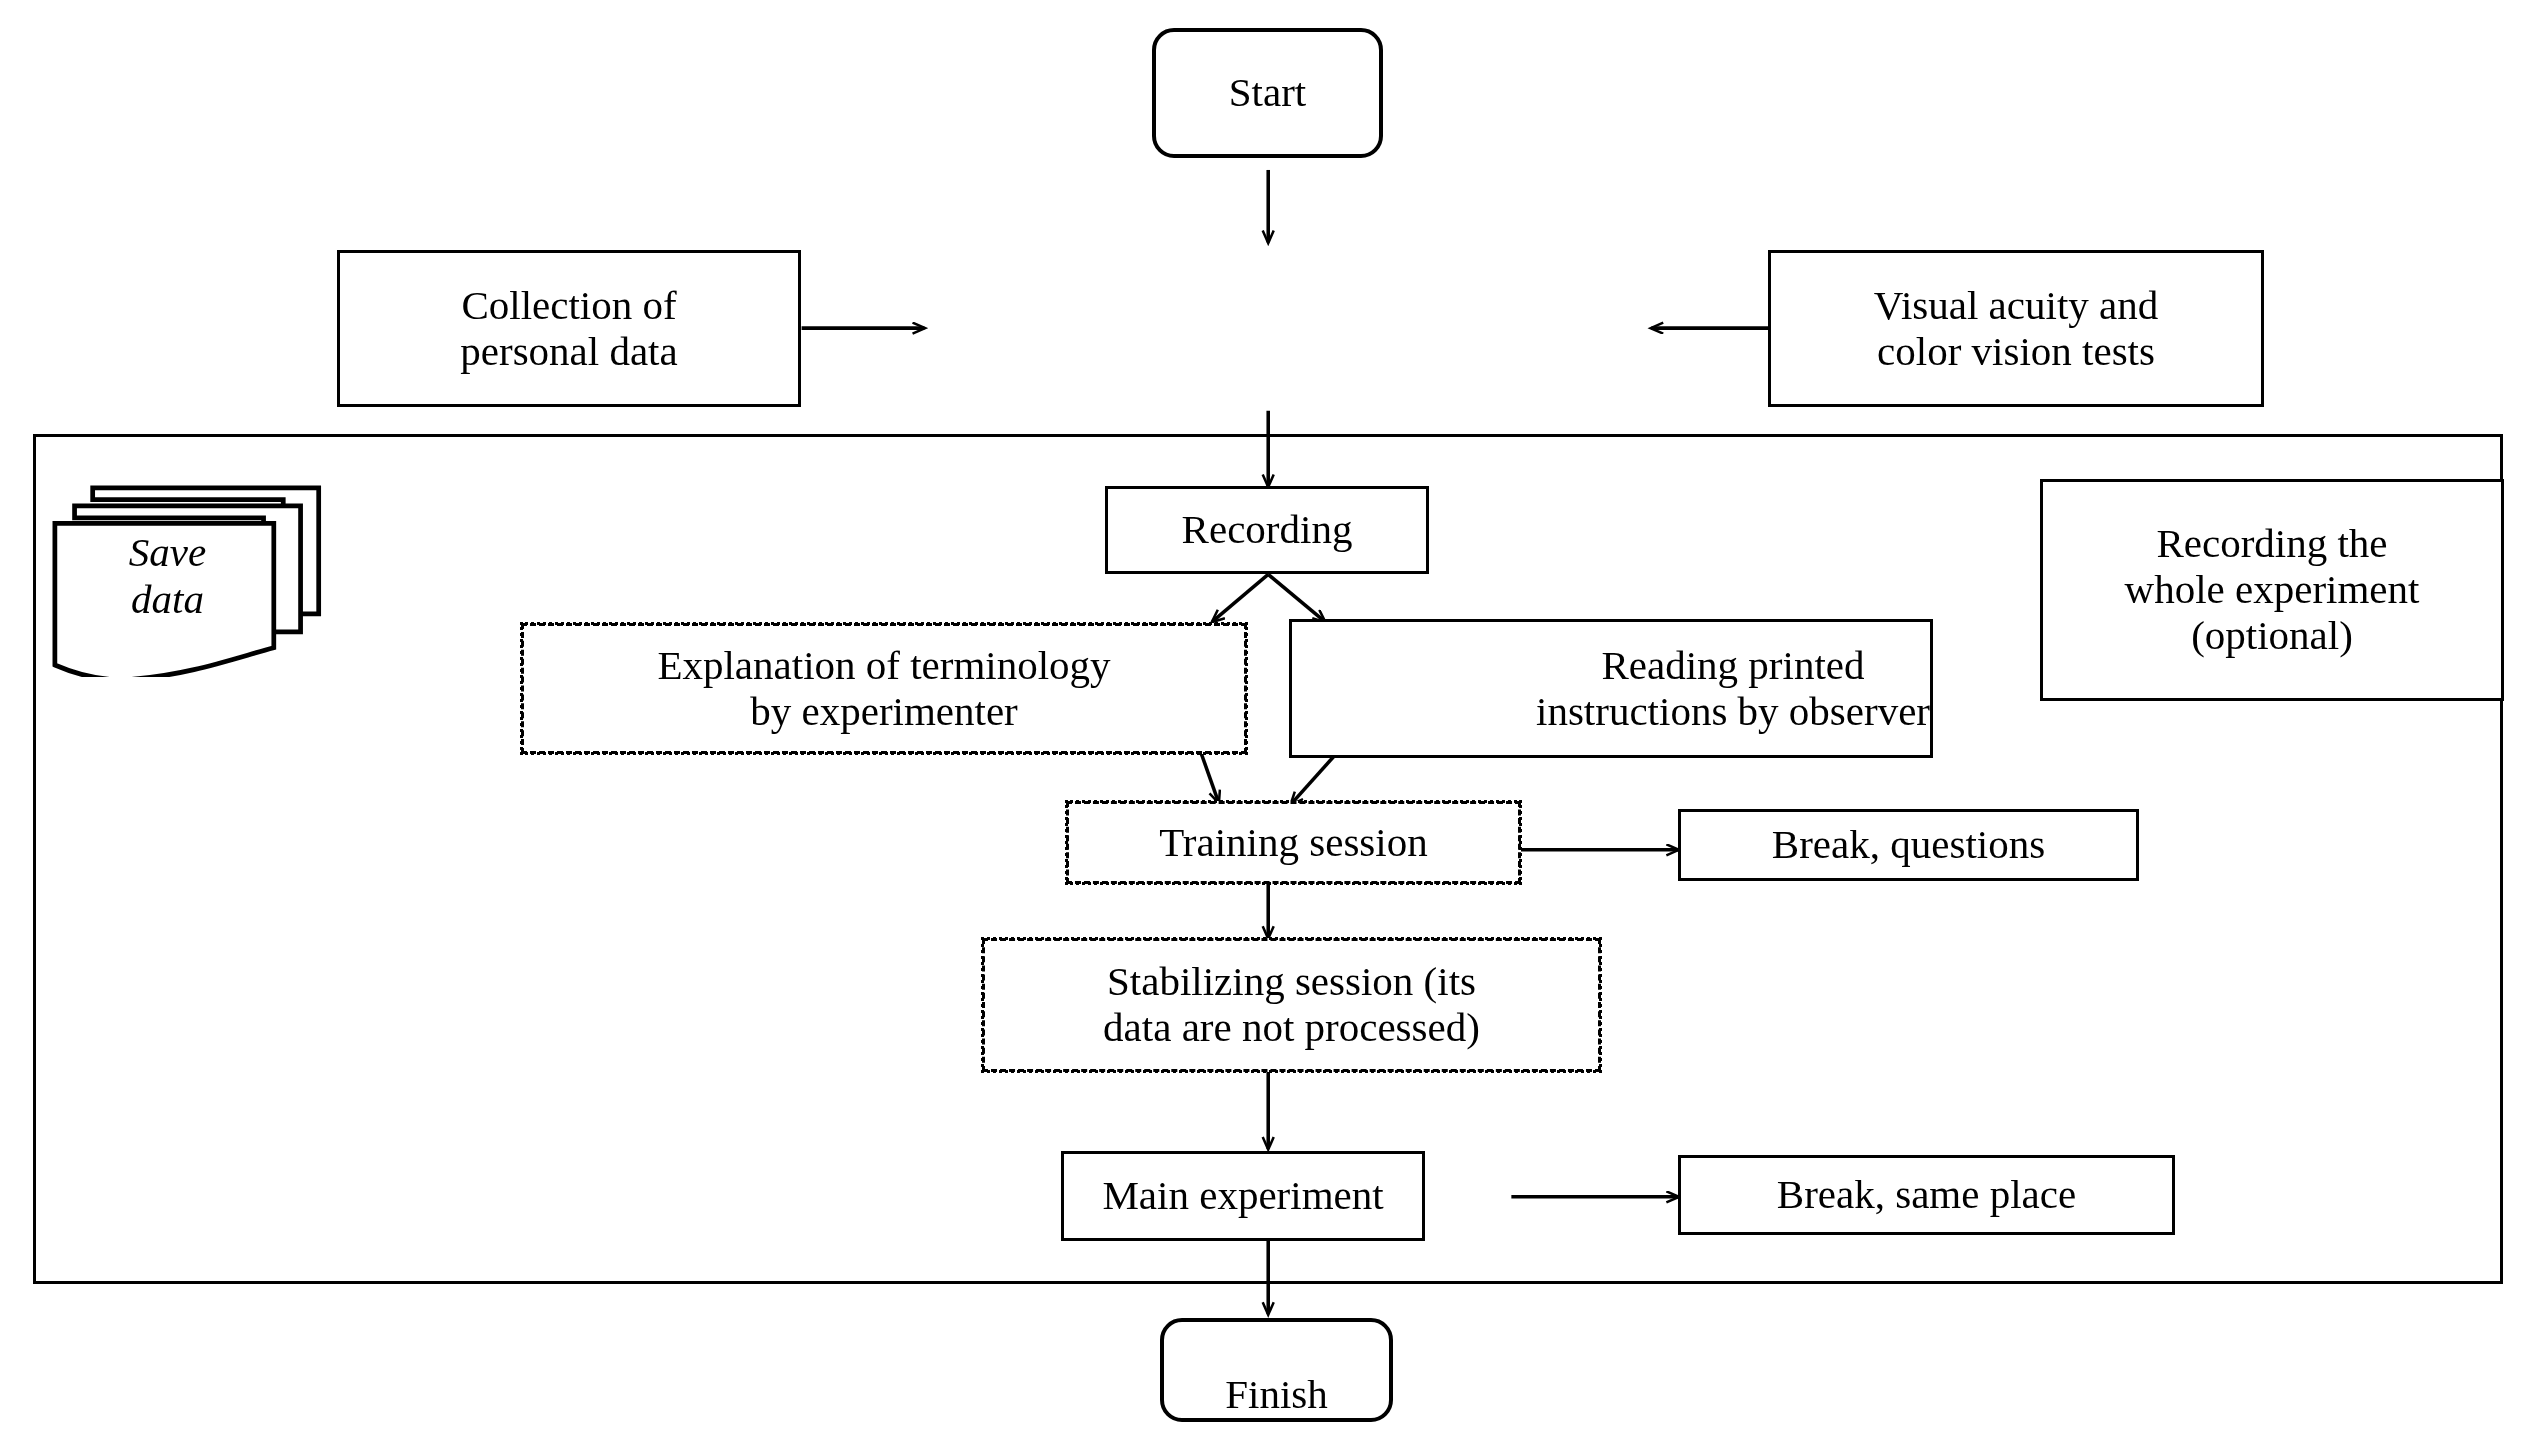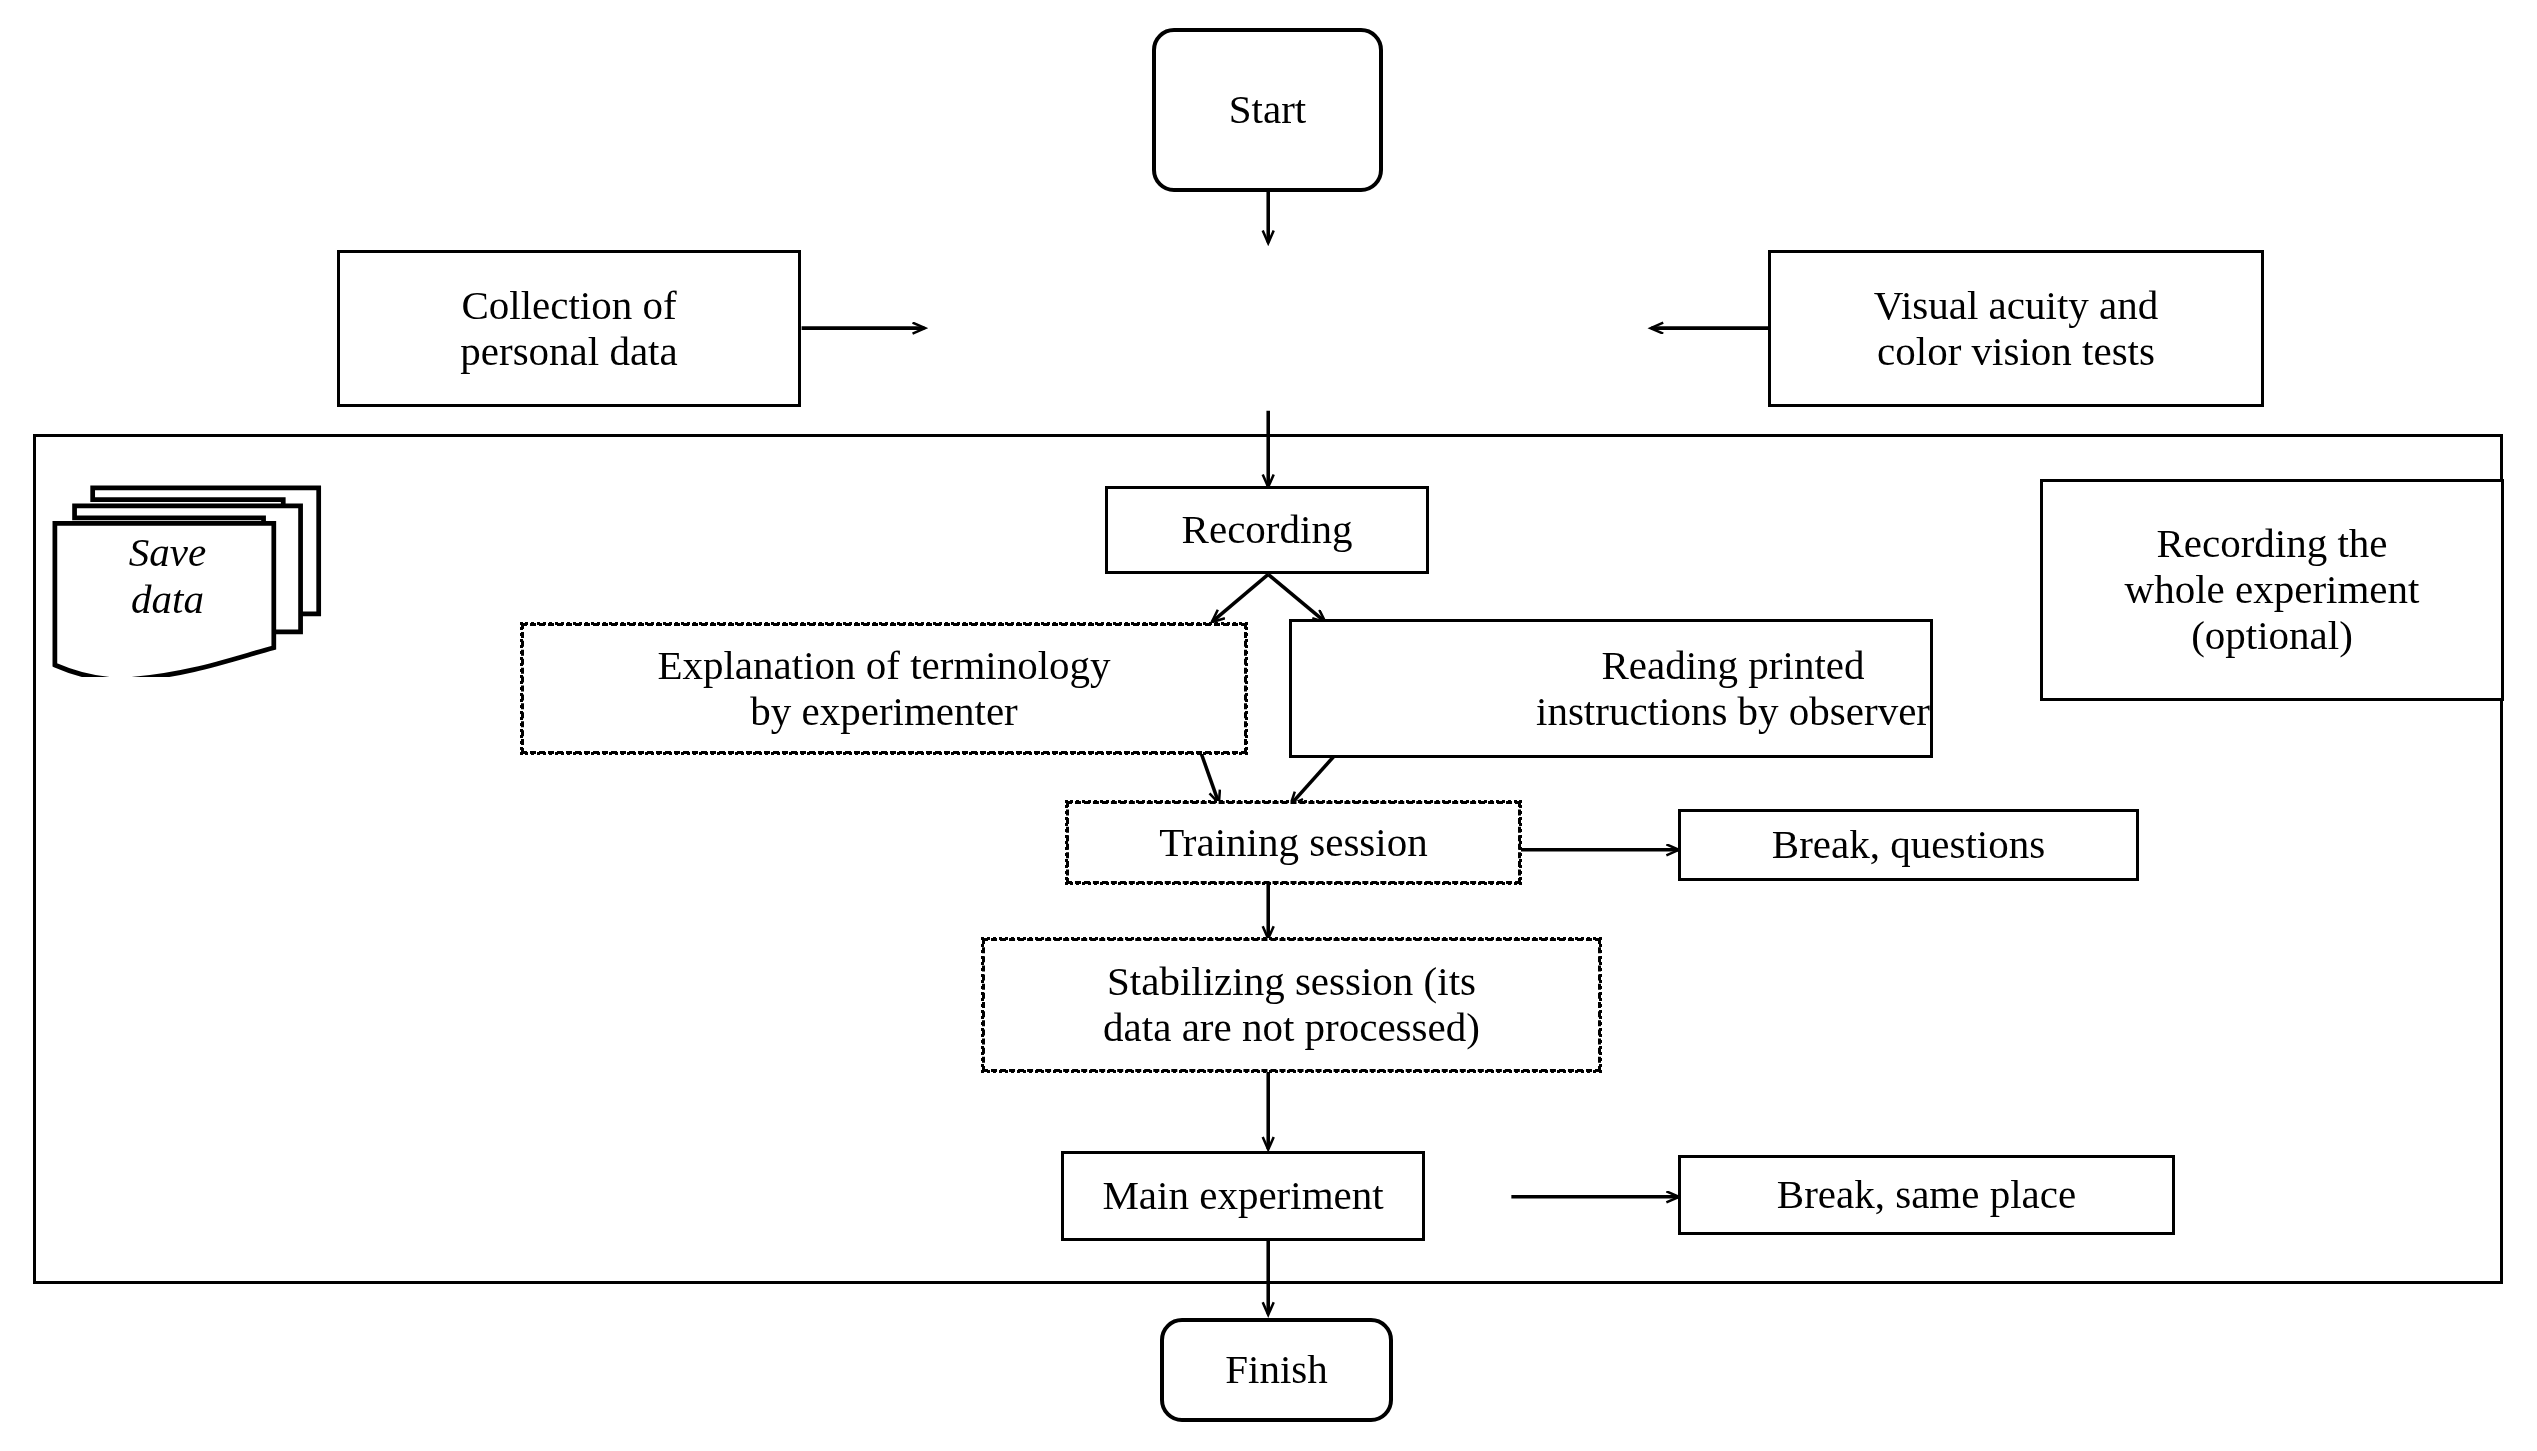--- a/index.html
+++ b/index.html
@@ -121,21 +121,21 @@
         <path d="M35,48 L322,48 L322,208 L275,208 L275,63 L35,63 Z"></path>
         <path d="M10,70 L288,70 L288,228
                  C230,244 180,262 110,268
                  C78,271 42,264 10,250 Z"></path>
       </g>
     </svg>
     <div class="doclabel fs-52" style="left:30px; top:61px; width:181px;">Save
 data</div>
   </div>
 
-  <div class="node rounded fs-52" style="left:1152px; top:28px; width:231px; height:164px;">
+  <div class="node rounded fs-52" style="left:1152px; top:28px; width:231px; height:130px;">
     <span>Start</span>
   </div>
 
   <div class="node solid fs-52" style="left:337px; top:250px; width:464px; height:157px;">
     <span>Collection of
 personal data</span>
   </div>
 
 
   <div class="node solid fs-52" style="left:1768px; top:250px; width:496px; height:157px;">
@@ -177,18 +177,18 @@
   </div>
 
   <div class="node solid fs-52" style="left:1061px; top:1151px; width:364px; height:90px;">
     <span>Main experiment</span>
   </div>
 
   <div class="node solid fs-52" style="left:1678px; top:1155px; width:497px; height:80px;">
     <span>Break, same place</span>
   </div>
 
-  <div class="node rounded fs-52" style="left:1160px; top:1318px; width:233px; height:104px;">
+  <div class="node rounded fs-52" style="left:1160px; top:1318px; width:233px; height:104px;align-items:flex-end;">
     <span>Finish</span>
   </div>
 
 </div>
 
 
 </body></html>

